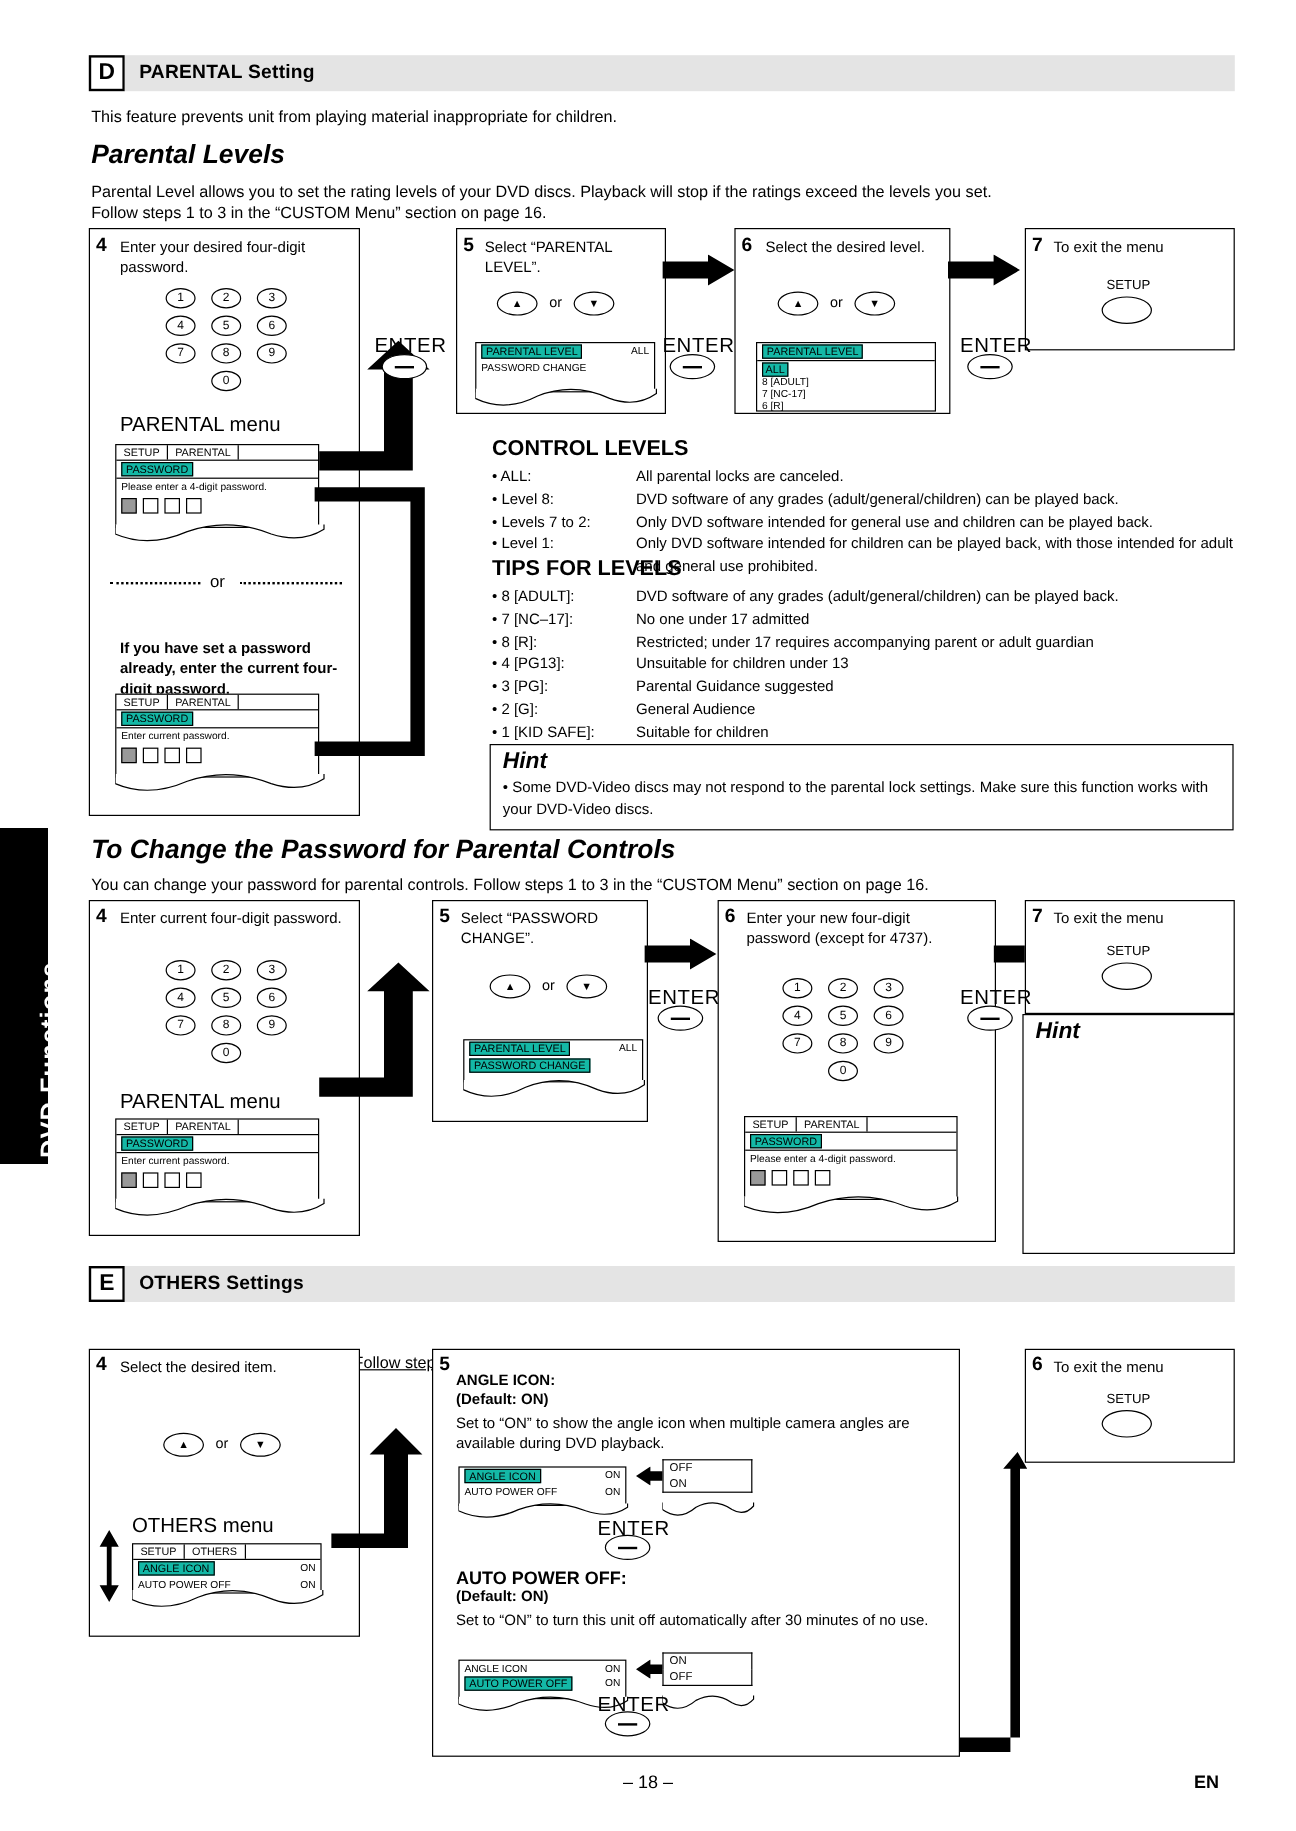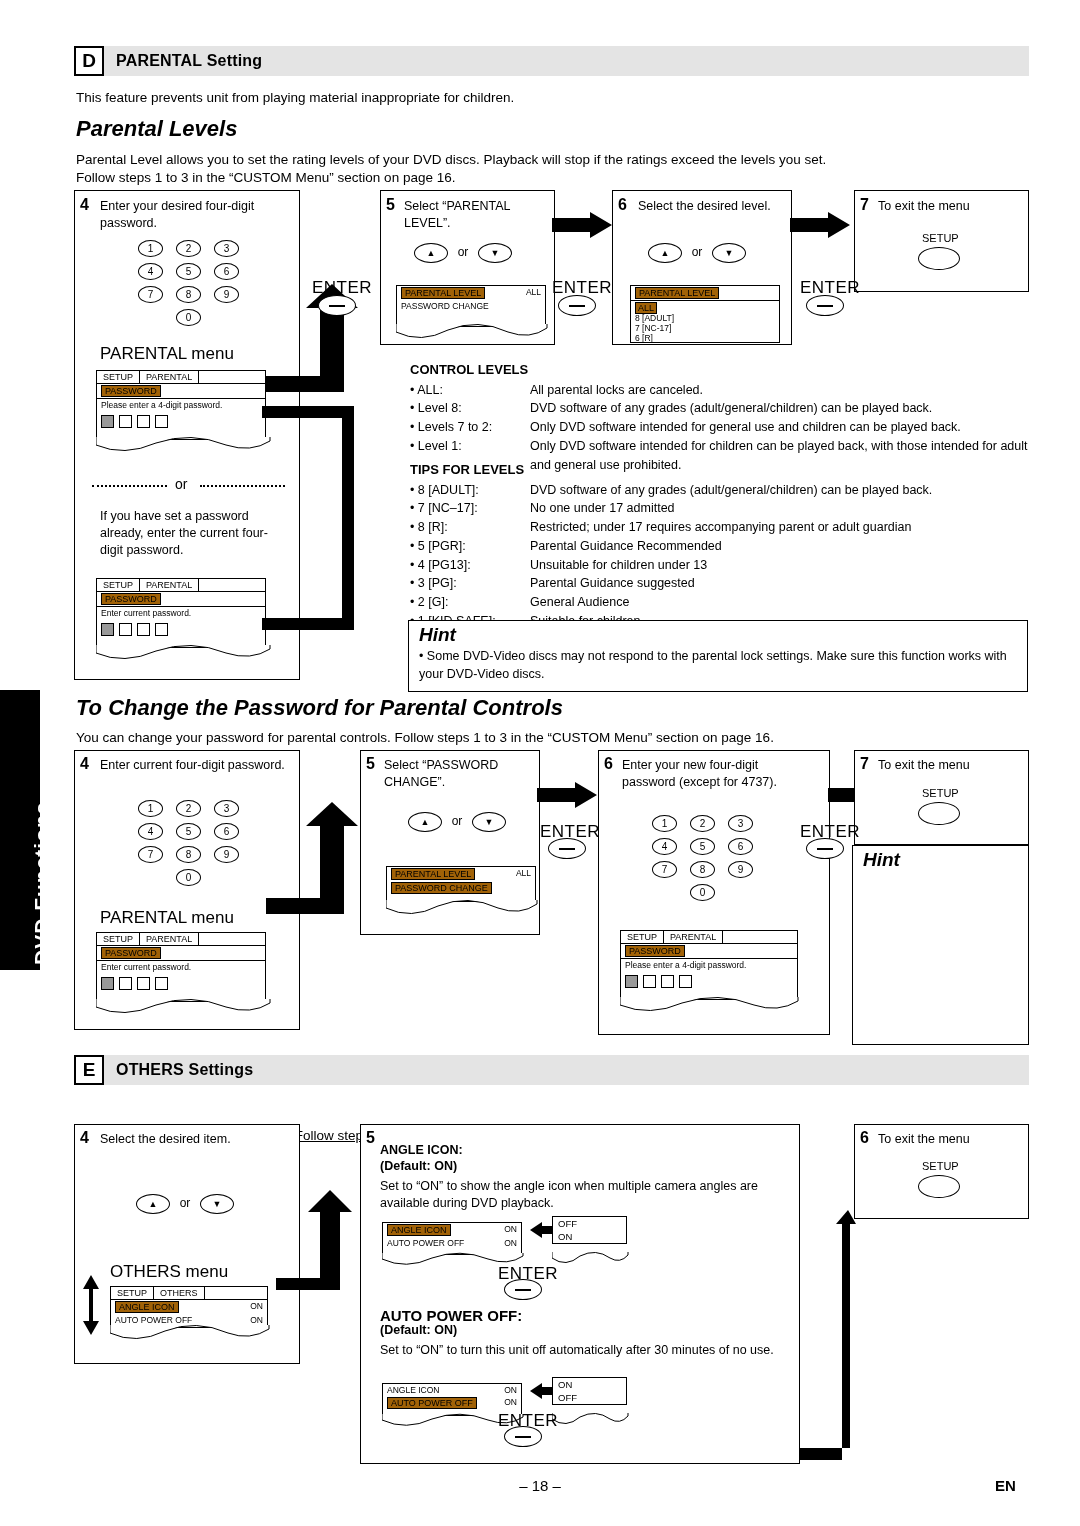--- a/index.html
+++ b/index.html
@@ -71,31 +71,31 @@
   .setupbtn {
     width:42px;height:23px;border:1px solid #000;border-radius:50%;
     background:#fff;
   }
 
   
   .osd { position:absolute; border:1px solid #000; background:#fff; font-size:9.5px; }
   .osd .tabs { display:flex; border-bottom:1px solid #000; }
   .osd .tab { border-right:1px solid #000; padding:1px 6px; font-size:9px; }
   .osd .row { padding:1px 4px; }
-  .lbl-box { border:1px solid #000; display:inline-block; padding:0 3px; font-size:9px; background:#a16207;}
+  .lbl-box { border:1px solid #000; display:inline-block; padding:0 3px; font-size:9px; background:#14b8a6;}
   .sq { width:13px;height:13px;border:1px solid #000;display:inline-block;margin-right:5px;}
   .sq.filled{background:#999;}
 
   .menuname { position:absolute; font-size:17px; }
 
   .bullet-list { position:absolute; font-size:12.5px; line-height:1.5; }
   .bl-row { display:flex; }
   .bl-left { width:120px; }
   .bl-right { flex:1; }
-  .sub-head { font-weight:bold; font-size:13px; margin:2px 0 1px; }
+  .sub-head { font-weight:bold; font-size:18px; margin:2px 0 1px; }
 
   .hintbox { position:absolute; border:1px solid #000; background:#fff; }
   .hint-title { font-style:italic; font-weight:bold; font-size:19px; padding:3px 10px 0; }
   .hint-body { font-size:12.5px; line-height:1.4; padding:2px 10px 6px; }
 
   .dotted { position:absolute; border-top:2px dotted #000; }
   .footer-page { position:absolute; text-align:center; font-size:15px; }
   .footer-en { position:absolute; font-size:15px; font-weight:bold; }
   .tiny { font-size:8.5px; }
 </style>
@@ -159,21 +159,21 @@
     </div>
   </div>
   <svg style="position:absolute; left:96px; top:435px;" width="175" height="20">
     <path d="M0,2 L0,10 Q28,22 60,8 Q95,-4 130,10 Q155,18 174,6 L174,2" fill="#fff" stroke="#000" stroke-width="1"></path>
   </svg>
 
   <div class="dotted" style="left:92px; top:485px; width:75px;"></div>
   <div class="dotted" style="left:200px; top:485px; width:85px;"></div>
   <div style="position:absolute; left:175px; top:476px; font-size:14px;">or</div>
 
-  <div class="steptxt" style="position:absolute; left:100px; top:508px; width:190px;">If you have set a password already, enter the current four-digit password.</div>
+  <div class="steptxt" style="position:absolute; left:100px; top:532px; width:190px;font-weight:bold;">If you have set a password already, enter the current four-digit password.</div>
 
   <div class="osd" style="left:96px; top:578px; width:170px; height:70px;">
     <div class="tabs">
       <div class="tab">SETUP</div>
       <div class="tab">PARENTAL</div>
     </div>
     <div class="row" style="border-bottom:1px solid #000;"><span class="lbl-box">PASSWORD</span></div>
     <div class="row tiny">Enter current password.</div>
     <div class="row" style="padding-top:4px;">
       <span class="sq filled"></span><span class="sq"></span><span class="sq"></span><span class="sq"></span>
@@ -288,24 +288,20 @@
       </div>
     <div class="bl-row">
         <div class="bl-left">• 7 [NC–17]:</div>
         <div class="bl-right">No one under 17 admitted</div>
       </div>
     <div class="bl-row">
         <div class="bl-left">• 8 [R]:</div>
         <div class="bl-right">Restricted; under 17 requires accompanying parent or adult guardian</div>
       </div>
     <div class="bl-row">
-        <div class="bl-left">• 5 [PGR]:</div>
-        <div class="bl-right">Parental Guidance Recommended</div>
-      </div>
-    <div class="bl-row">
         <div class="bl-left">• 4 [PG13]:</div>
         <div class="bl-right">Unsuitable for children under 13</div>
       </div>
     <div class="bl-row">
         <div class="bl-left">• 3 [PG]:</div>
         <div class="bl-right">Parental Guidance suggested</div>
       </div>
     <div class="bl-row">
         <div class="bl-left">• 2 [G]:</div>
         <div class="bl-right">General Audience</div>

